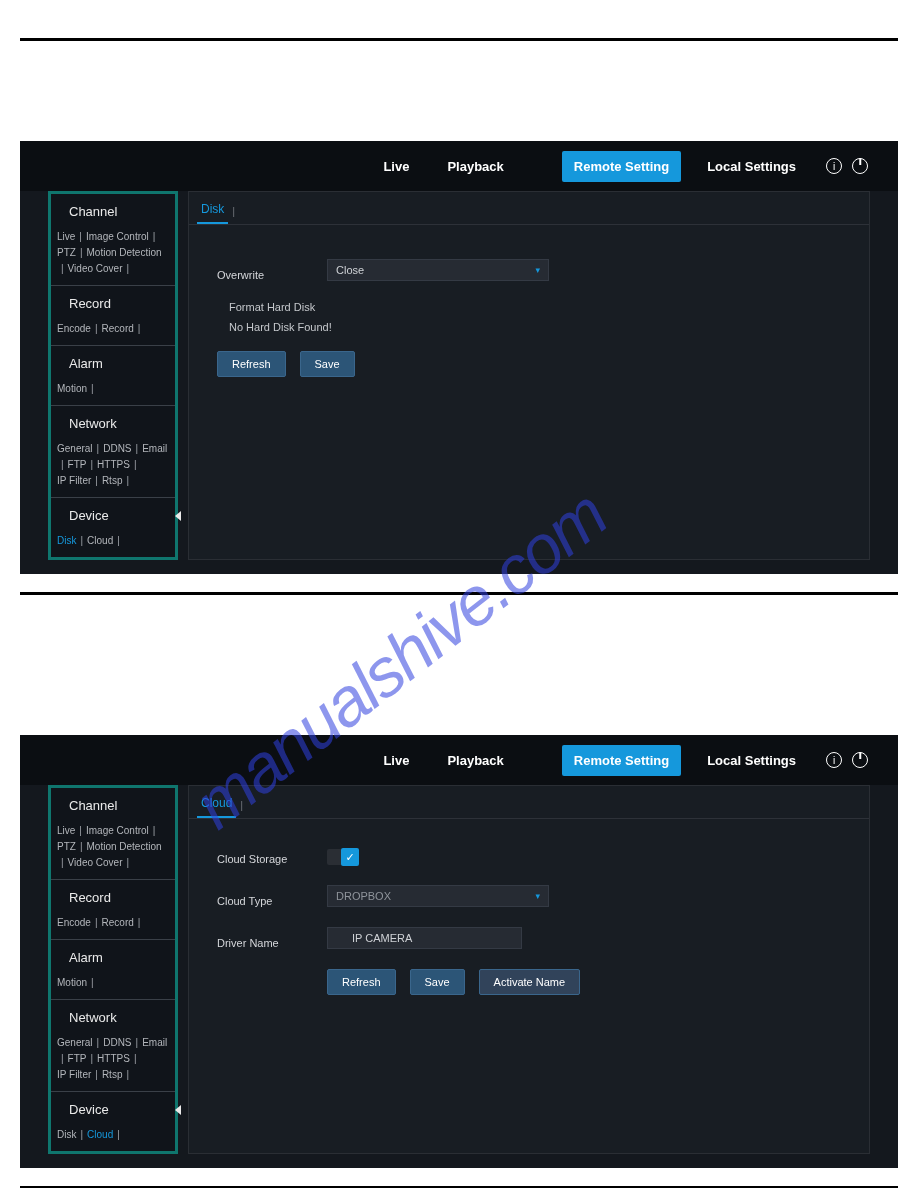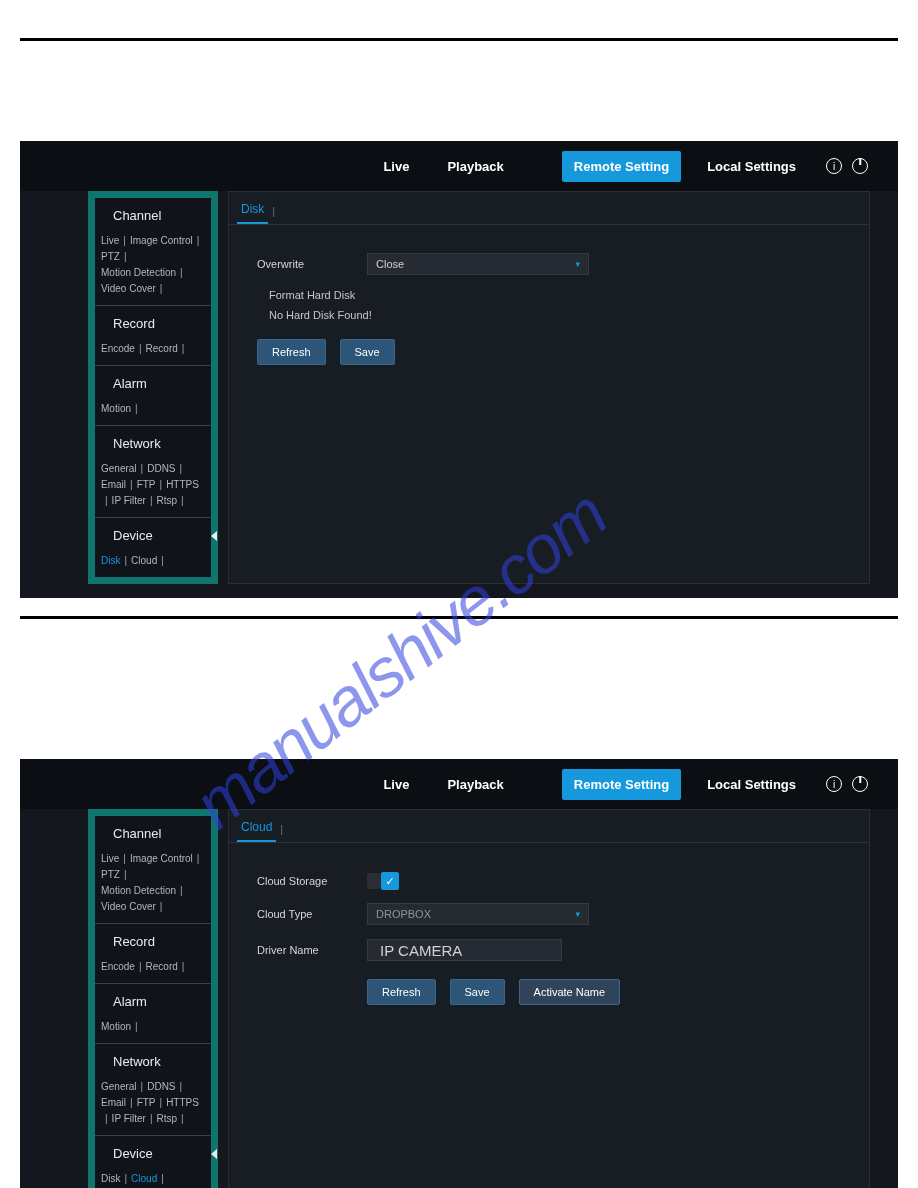--- a/index.html
+++ b/index.html
@@ -57,22 +57,21 @@
     display:flex;
     background:#14181e;
     padding:0 28px 14px 28px;
     gap:10px;
     min-height:348px;
   }
   .sidebar {
     width:130px;
     flex-shrink:0;
     background:#10141a;
-    border:7px solid #0f766e;
-    margin-left:40px;
+    border:3px solid #0f766e;
   }
   .side-section .side-header {
     color:#eaeaea;
     font-size:13px;
     padding:10px 0 10px 18px;
     font-weight:500;
     position:relative;
   }
   .side-section:not(:first-child) .side-header {
     border-top:1px solid #3a4048;
@@ -130,21 +129,21 @@
     color:#b7bbc1;
     padding:5px 10px;
     background:linear-gradient(#303640,#272c33);
     border-bottom:1px solid #1b1f25;
   }
   .tbody-empty { height:14px; background:#202530; }
   .col-no{flex:0 0 120px;text-align:center;}
   .col-state{flex:0 0 130px;text-align:center;}
   .col-ft{flex:1;text-align:center;}
   .col-ftt{flex:0 0 140px;text-align:right;}
-  .form-row { display:flex; align-items:center; margin:14px 0; font-size:11px; color:#d4d6da;}
+  .form-row { display:flex; align-items:flex-end; margin:20px 0; font-size:11px; color:#d4d6da;}
   .form-label { width:110px; }
   .select {
     background:#262b33;
     border:1px solid #343a44;
     color:#cfd2d6;
     font-size:11px;
     padding:4px 8px;
     width:222px;
     position:relative;
     cursor:pointer;
@@ -152,22 +151,22 @@
   }
   .select::after{
     content:"▾";
     position:absolute; right:8px; top:50%; transform:translateY(-50%);
     color:#1598dc; font-size:9px;
   }
   .input {
     background:#262b33;
     border:1px solid #343a44;
     color:#cfd2d6;
-    font-size:15px;
-    padding:4px 12px;
+    font-size:11px;
+    padding:4px 24px;
     width:195px;
     height:22px;
   }
   .text-line { color:#c5c8cc; font-size:11px; margin:8px 12px; }
   .btns { display:flex; gap:14px; margin-top:18px; }
   .btn {
     background:#2c5577;
     color:#fff;
     font-size:11px;
     padding:6px 14px;

